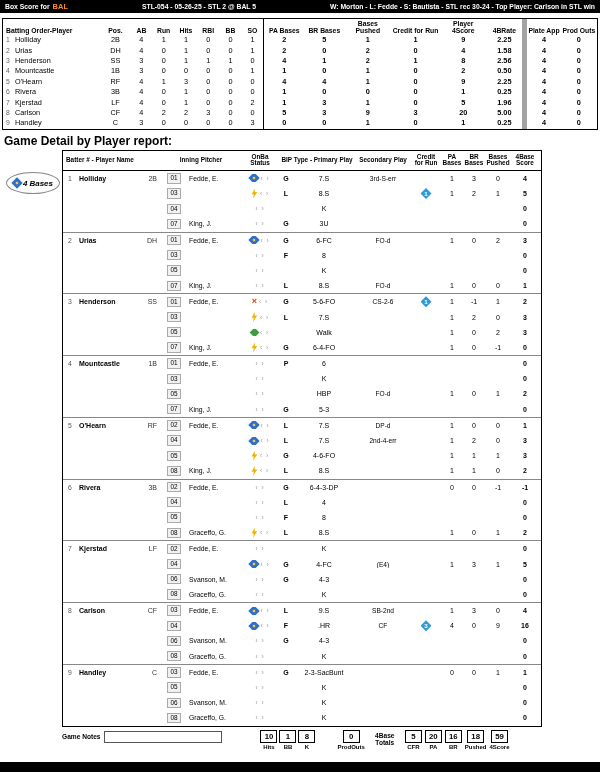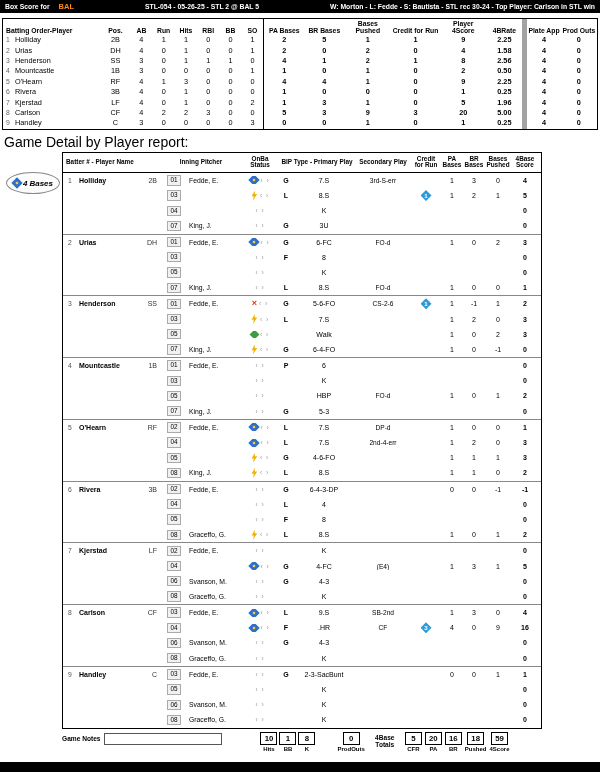--- a/index.html
+++ b/index.html
@@ -8,37 +8,37 @@
     font-family: "Liberation Sans", sans-serif;
     background:#fff; color:#000; position:relative; overflow:hidden;
     font-size:8px;
   }
   
   .topbar {
     display:flex; align-items:center; justify-content:space-between;
     background:#000; color:#fff; height:13px; padding:0 5px;
     font-size:6.8px; font-weight:bold; white-space:nowrap;
   }
-  .topbar .team { color:#ff8c1a; margin-left:9px; font-size:7.5px; }
+  .topbar .team { color:#ff8c1a; margin-left:3px; font-size:7.5px; }
   
   .boxwrap { margin:5px 2px 0 2px; border:1px solid #000; }
   .box-table { width:100%; border-collapse:collapse; table-layout:fixed; }
   .box-table th, .box-table td { padding:1px 1px; text-align:center; font-size:7.3px; line-height:1.15; }
   .box-table th { font-size:6.8px; vertical-align:bottom; line-height:1.05; }
   .key-title { border:1px solid #000 !important; font-size:8.6px !important; font-weight:bold; }
   .box-table td:nth-child(1), .box-table th:nth-child(1) { text-align:left; padding-left:3px; }
   .box-table td:nth-child(9), .box-table th.kfirst { border-left:1px solid #000; }
   .box-table td:nth-child(14), .box-table th.klast { border-right:5px solid #a3a3a3; }
   .box-table td:nth-child(n+9):nth-child(-n+14) { font-weight:bold; }
   .box-table td:nth-child(15), .box-table td:nth-child(16) { font-weight:bold; }
   .ordnum { color:#666; display:inline-block; width:9px; font-size:6.8px; }
   .totrow td { font-weight:bold; border-top:1px solid #000; }
   .totrow td:nth-child(15) { border:1px solid #000; }
   
-  .detail-title { font-weight:normal; font-size:14px; margin:4px 0 2px 4px; }
+  .detail-title { font-weight:bold; font-size:12px; margin:4px 0 2px 4px; }
   .logo {
     position:absolute; left:6px; top:172px; width:54px; height:22px;
     border:1px solid #888; border-radius:50%;
     display:flex; align-items:center; justify-content:center; gap:2px;
     font-size:8px; font-style:italic; font-weight:bold; background:#fdfdfd;
   }
   .logo .ldia { width:8px; height:8px; background:radial-gradient(circle, #f5c842 0 1.5px, #2d6fc9 1.6px); transform:rotate(45deg); }
   .detail-table { margin:2px 58px 0 62px; border:1px solid #000; background:#fff; }
   .drow {
     display:grid;

